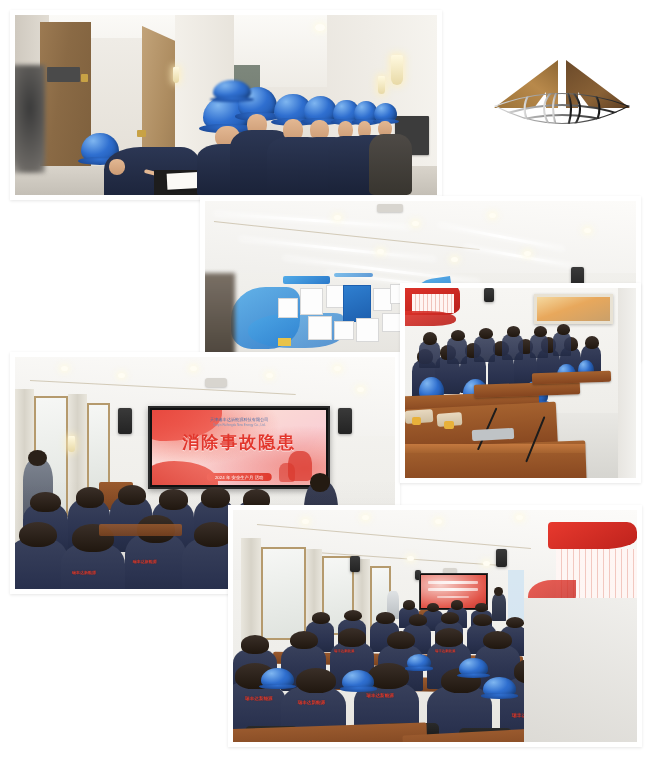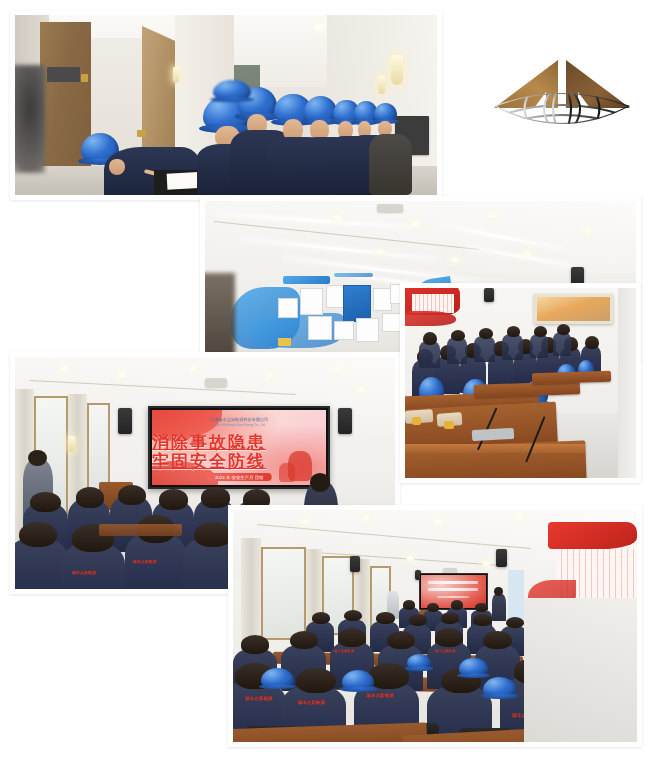--- a/index.html
+++ b/index.html
@@ -81,23 +81,23 @@
   .scr-canvas{position:absolute;inset:2px;overflow:hidden;
     background:
       radial-gradient(ellipse at 18% 20%,#f27d72 0%,rgba(242,125,114,0) 48%),
       radial-gradient(ellipse at 88% 78%,#f08d86 0%,rgba(240,141,134,0) 52%),
       linear-gradient(150deg,#fde9e6 0%,#fbd9d5 40%,#f9cfd5 70%,#fde8e6 100%);}
   .scr-corner-tl{position:absolute;left:-6%;top:-10%;width:46%;height:52%;
     background:linear-gradient(150deg,#e4382e,#f2685c);
     border-radius:0 0 70% 28%;opacity:.92;}
   .scr-corner-bl{position:absolute;left:-4%;bottom:-14%;width:42%;height:46%;
     background:linear-gradient(30deg,#d93227,#f0695c);border-radius:40% 60% 0 0;opacity:.9;}
-  .scr-title{position:absolute;left:0;right:0;
+  .scr-title{position:absolute;left:0;right:0;text-align:center;
     color:#e2362c;font-weight:bold;letter-spacing:2px;
-    text-shadow:0 1px 0 rgba(255,255,255,.6);white-space:nowrap;text-decoration:underline;}
+    text-shadow:0 1px 0 rgba(255,255,255,.6);white-space:nowrap;}
   .scr-logo-txt{position:absolute;left:0;right:0;text-align:center;color:#4a6fa8;white-space:nowrap;}
   .scr-sub{position:absolute;left:50%;transform:translateX(-50%);
     background:linear-gradient(90deg,#f06a5e,#e03a2e);color:#fff;border-radius:8px;
     white-space:nowrap;text-align:center;}
   .scr-figure{position:absolute;background:#d9372c;opacity:.75;border-radius:40% 40% 20% 20%;}
   .window-pane{position:absolute;background:linear-gradient(170deg,#f6f7f5,#dfe3de);
     border:2px solid #b59a6d;box-sizing:border-box;}
   .curtain{position:absolute;background:linear-gradient(90deg,#e9e6dd,#d7d3c8,#e9e6dd);}
   .desk{position:absolute;background:linear-gradient(180deg,#9a5a2e,#7c4420);border-radius:2px;}
 
@@ -365,21 +365,20 @@
 
       <div class="scr-screen" style="left:35%;top:21%;width:48%;height:36%;">
         <div class="scr-canvas">
           <div class="scr-corner-tl"></div>
           <div class="scr-corner-bl"></div>
           <div class="scr-figure" style="right:8%;bottom:6%;width:14%;height:40%;"></div>
           <div class="scr-figure" style="right:18%;bottom:4%;width:9%;height:26%;opacity:.6;"></div>
           <div class="scr-logo-txt" style="top:10%;font-size:4.2px;">天津瑞丰达新能源科技有限公司</div>
           <div class="scr-logo-txt" style="top:17%;font-size:3px;color:#7d94bb;">Tianjin Ruifengda New Energy Co., Ltd.</div>
           <div class="scr-title" style="top:28%;font-size:17px;">消除事故隐患</div>
-          <div class="scr-title" style="top:54%;font-size:17px;">牢固安全防线</div>
           <div class="scr-sub" style="bottom:5%;font-size:4.4px;padding:1.5px 8px;">2024 年 安全生产月 活动</div>
         </div>
       </div>
 
       <div class="desk" style="left:22%;top:54%;width:9%;height:12%;"></div>
       <div style="position:absolute;left:76%;top:54%;width:9%;height:34%;border-radius:34% 34% 6% 6%;
            background:linear-gradient(180deg,#3a3f55,#23283c);"></div>
       <div style="position:absolute;left:77.5%;top:50%;width:5.5%;height:8%;border-radius:50%;background:#241b12;"></div>
 
       <div style="position:absolute;left:2%;top:44%;width:8%;height:26%;border-radius:36% 36% 6% 6%;

